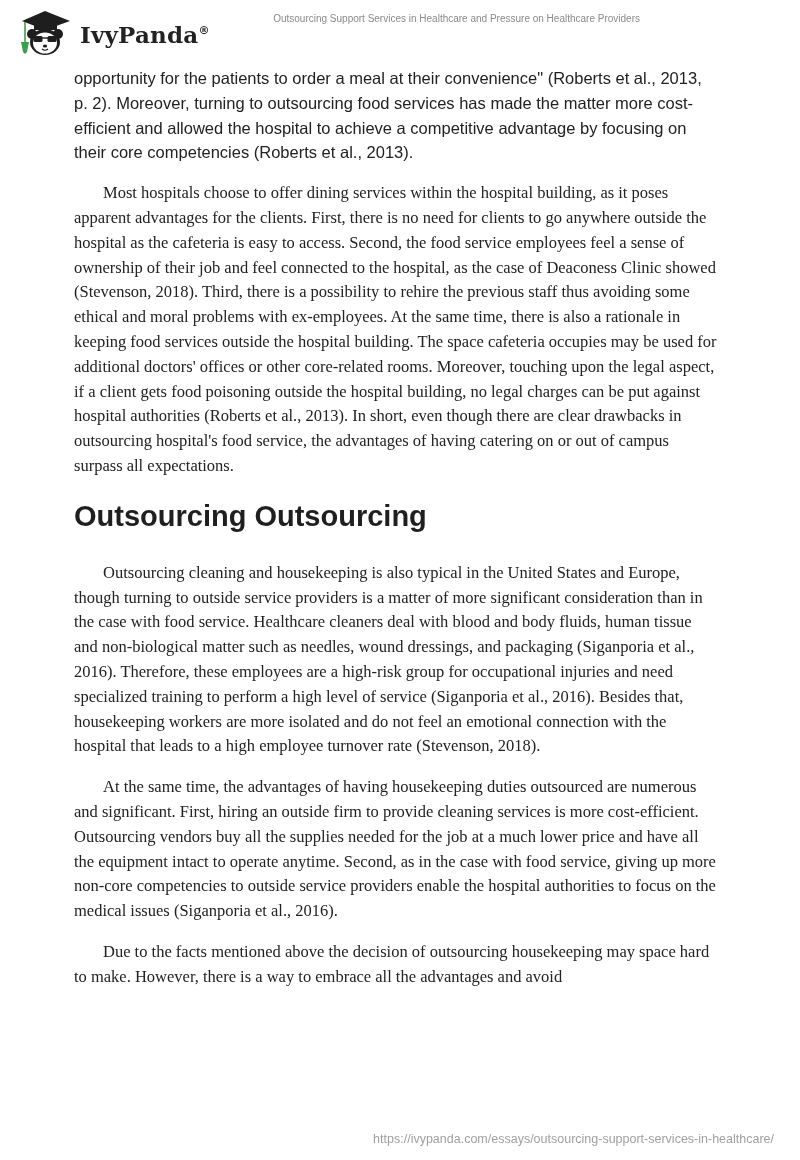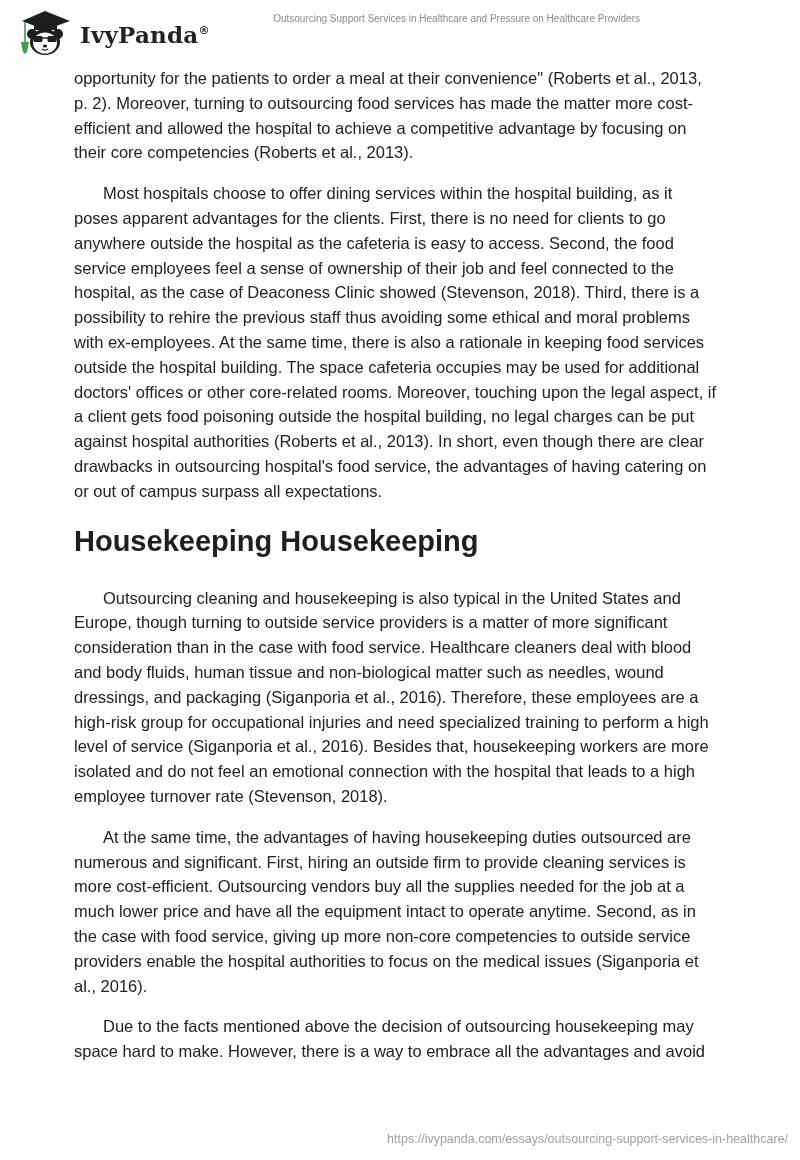--- a/index.html
+++ b/index.html
@@ -58,31 +58,32 @@
       width: 660px;
     }
     .content p {
       margin: 0 16px 16px 0;
       font-size: 16.5px;
       line-height: 24.8px;
       color: #222;
     }
     .content p.indent {
       text-indent: 29px;
+      font-family: Liberation Serif, serif;
     }
     .content h2 {
       font-size: 29px;
       font-weight: bold;
       margin: 20px 0 28px 0;
       line-height: 34px;
       color: #1f1f1f;
     }
     .footer-url {
       position: absolute;
-      right: 12px; top: 1132px;
+      right: 26px; top: 1132px;
       font-size: 12.5px;
       color: #a0a0a0;
       white-space: nowrap;
     }
   </style>
 </head>
 <body>
 
 <div class="header">
   <div class="logo">
@@ -108,19 +109,19 @@
       <path d="M28,41 Q31,43.5 34,41" stroke="#1e1e1e" stroke-width="1.1" fill="none"></path>
     </svg>
     <span class="logo-text"><span>IvyPanda</span><span class="logo-reg">®</span></span>
   </div>
   <div class="doc-title">Outsourcing Support Services in Healthcare and Pressure on Healthcare Providers</div>
 </div>
 
 <div class="content">
   <p>opportunity for the patients to order a meal at their convenience" (Roberts et al., 2013, p. 2). Moreover, turning to outsourcing food services has made the matter more cost-efficient and allowed the hospital to achieve a competitive advantage by focusing on their core competencies (Roberts et al., 2013).</p>
   <p class="indent">Most hospitals choose to offer dining services within the hospital building, as it poses apparent advantages for the clients. First, there is no need for clients to go anywhere outside the hospital as the cafeteria is easy to access. Second, the food service employees feel a sense of ownership of their job and feel connected to the hospital, as the case of Deaconess Clinic showed (Stevenson, 2018). Third, there is a possibility to rehire the previous staff thus avoiding some ethical and moral problems with ex-employees. At the same time, there is also a rationale in keeping food services outside the hospital building. The space cafeteria occupies may be used for additional doctors' offices or other core-related rooms. Moreover, touching upon the legal aspect, if a client gets food poisoning outside the hospital building, no legal charges can be put against hospital authorities (Roberts et al., 2013). In short, even though there are clear drawbacks in outsourcing hospital's food service, the advantages of having catering on or out of campus surpass all expectations.</p>
-  <h2>Housekeeping Housekeeping</h2>
+  <h2>Outsourcing Outsourcing</h2>
   <p class="indent">Outsourcing cleaning and housekeeping is also typical in the United States and Europe, though turning to outside service providers is a matter of more significant consideration than in the case with food service. Healthcare cleaners deal with blood and body fluids, human tissue and non-biological matter such as needles, wound dressings, and packaging (Siganporia et al., 2016). Therefore, these employees are a high-risk group for occupational injuries and need specialized training to perform a high level of service (Siganporia et al., 2016). Besides that, housekeeping workers are more isolated and do not feel an emotional connection with the hospital that leads to a high employee turnover rate (Stevenson, 2018).</p>
   <p class="indent">At the same time, the advantages of having housekeeping duties outsourced are numerous and significant. First, hiring an outside firm to provide cleaning services is more cost-efficient. Outsourcing vendors buy all the supplies needed for the job at a much lower price and have all the equipment intact to operate anytime. Second, as in the case with food service, giving up more non-core competencies to outside service providers enable the hospital authorities to focus on the medical issues (Siganporia et al., 2016).</p>
   <p class="indent">Due to the facts mentioned above the decision of outsourcing housekeeping may space hard to make. However, there is a way to embrace all the advantages and avoid</p>
 </div>
 
 <div class="footer-url">https://ivypanda.com/essays/outsourcing-support-services-in-healthcare/</div>
 
 </body></html>

